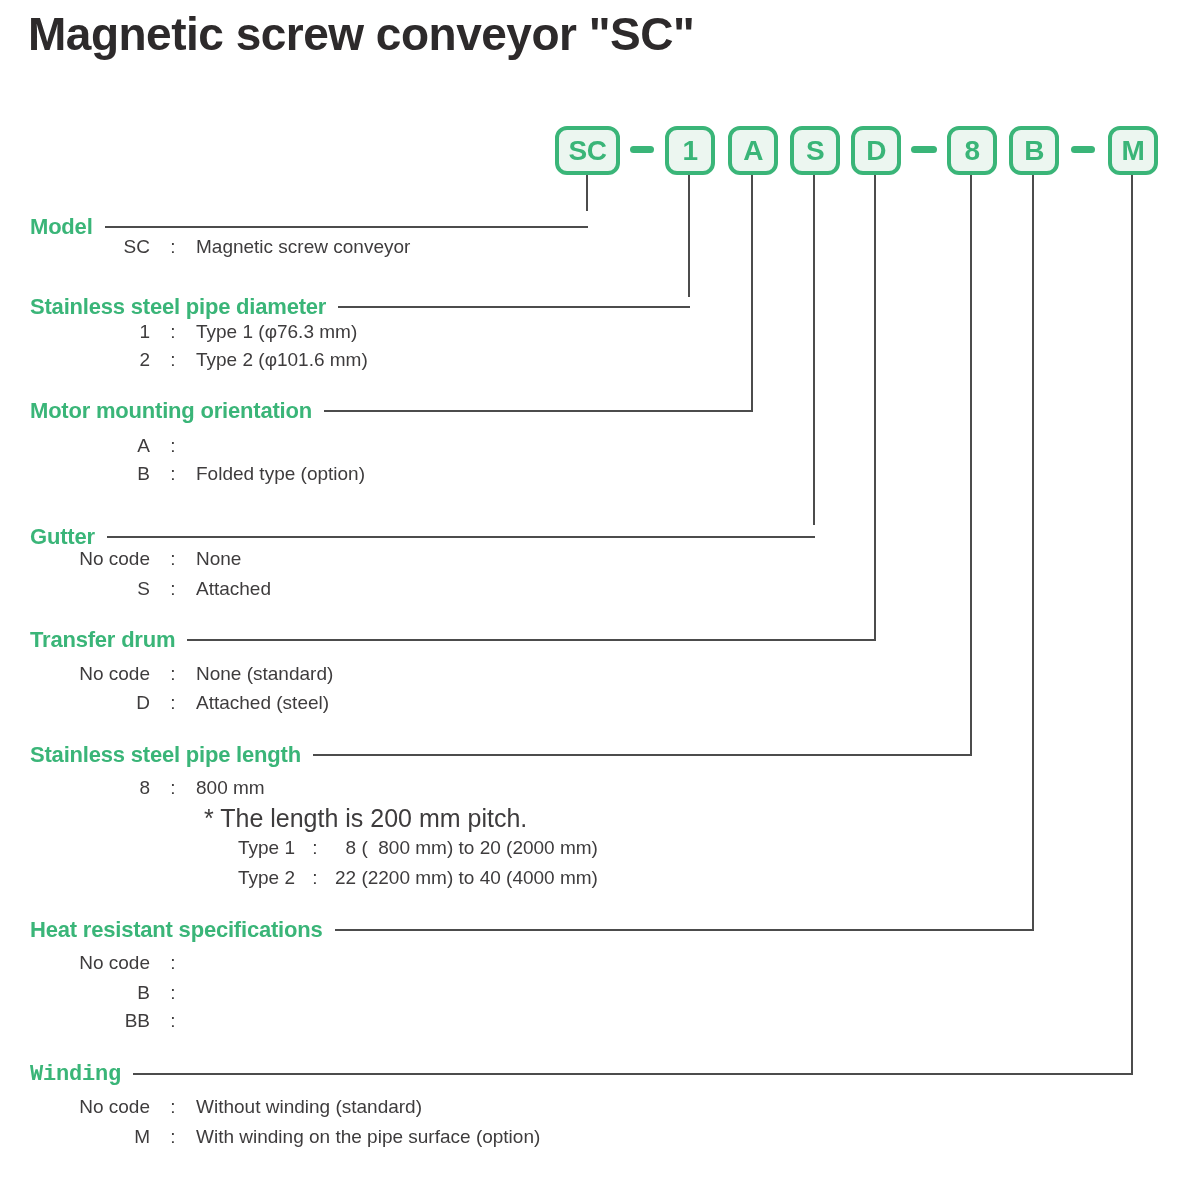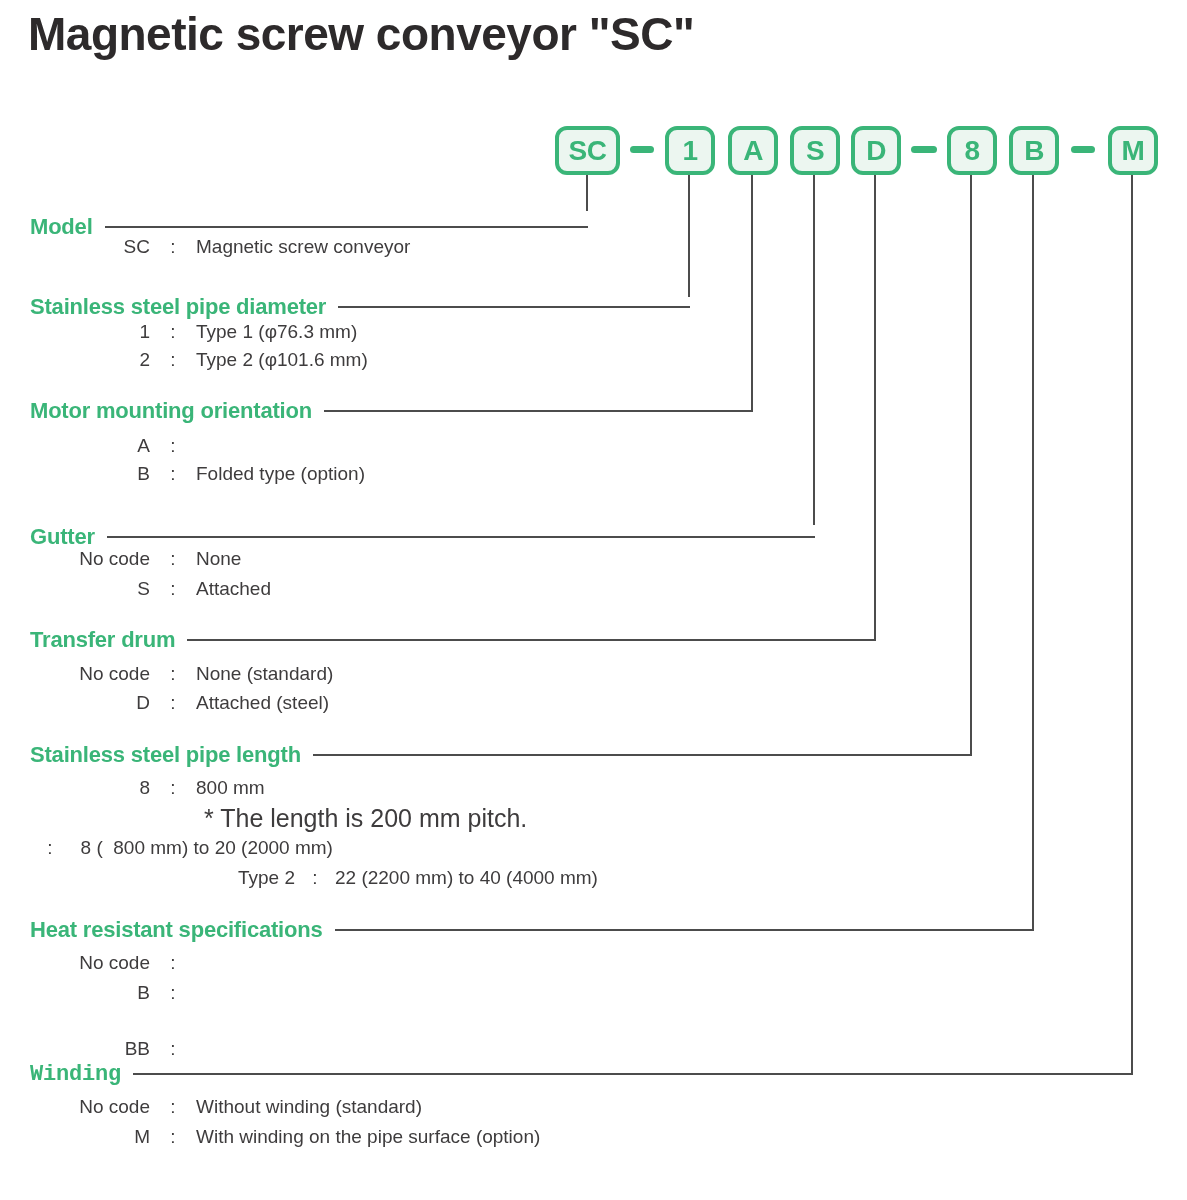--- a/index.html
+++ b/index.html
@@ -122,31 +122,31 @@
         <div class="spec-row" style="top: 660px;"><span class="code">No code</span><span class="colon">:</span><span class="desc">None (standard)</span></div>
         <div class="spec-row" style="top: 689px;"><span class="code">D</span><span class="colon">:</span><span class="desc">Attached (steel)</span></div>
       </div>
       <div>
         <div class="heading-row" style="top: 740px; width: 942px; text-align: right;">
           <span class="heading">Stainless steel pipe length</span>
           <div class="rule"></div>
         </div>
         <div class="spec-row" style="top: 774px;"><span class="code">8</span><span class="colon">:</span><span class="desc">800 mm</span></div>
         <div class="spec-note" style="top: 804px;">* The length is 200 mm pitch.</div>
-        <div class="spec-row" style="top: 834px;"><span class="subcolon">:</span><span class="desc">  8 (  800 mm) to 20 (2000 mm)</span></div>
+        <div class="spec-row" style="top: 834px;"><span class="sub">Type 1</span><span class="subcolon">:</span><span class="desc">  8 (  800 mm) to 20 (2000 mm)</span></div>
         <div class="spec-row" style="top: 864px;"><span class="sub">Type 2</span><span class="subcolon">:</span><span class="desc">22 (2200 mm) to 40 (4000 mm)</span></div>
       </div>
       <div>
         <div class="heading-row" style="top: 915px; width: 1004px;">
           <span class="heading">Heat resistant specifications</span>
           <div class="rule"></div>
         </div>
         <div class="spec-row" style="top: 949px;"><span class="code">No code</span><span class="colon">:</span></div>
         <div class="spec-row" style="top: 979px;"><span class="code">B</span><span class="colon">:</span></div>
-        <div class="spec-row" style="top: 1007px; margin-top: 28px;"><span class="code">BB</span><span class="colon">:</span></div>
+        <div class="spec-row" style="top: 1007px;"><span class="code">BB</span><span class="colon">:</span></div>
       </div>
       <div>
         <div class="heading-row" style="top: 1059px; width: 1103px; font-family: Liberation Mono, monospace;">
           <span class="heading">Winding</span>
           <div class="rule"></div>
         </div>
         <div class="spec-row" style="top: 1093px;"><span class="code">No code</span><span class="colon">:</span><span class="desc">Without winding (standard)</span></div>
         <div class="spec-row" style="top: 1123px;"><span class="code">M</span><span class="colon">:</span><span class="desc">With winding on the pipe surface (option)</span></div>
       </div>
     </div>

